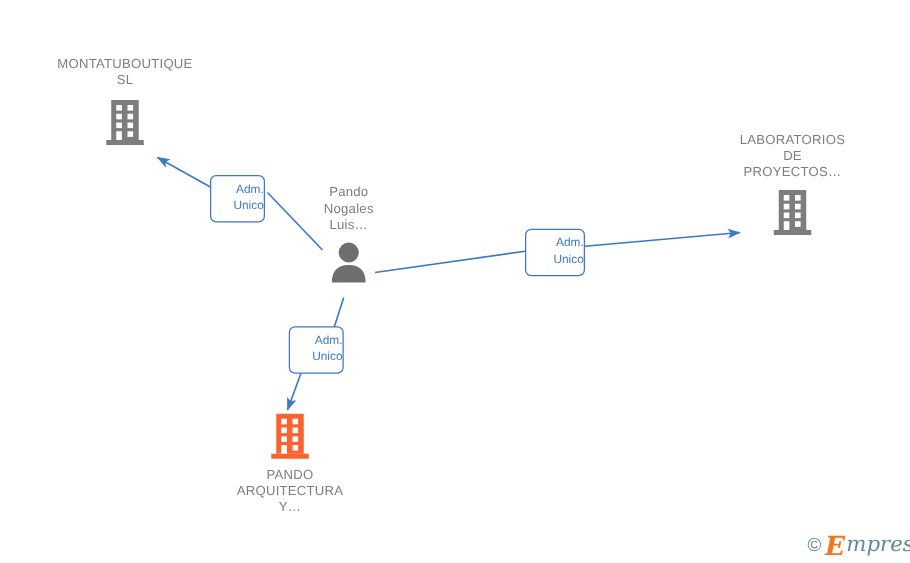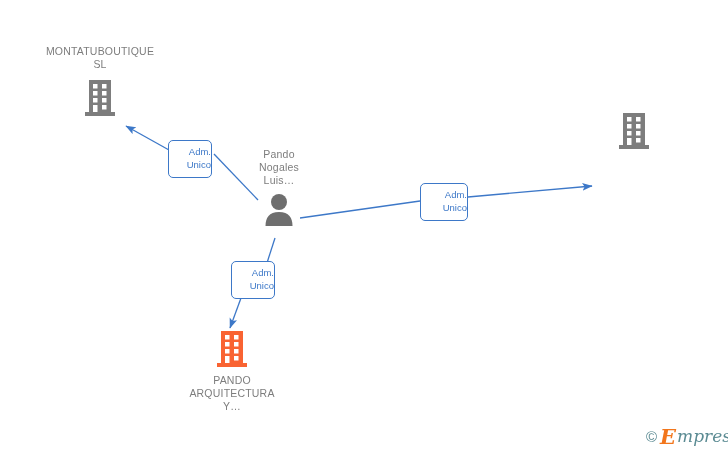--- a/index.html
+++ b/index.html
@@ -128,20 +128,23 @@
     <div class="node-label">Pando
 Nogales
 Luis…</div>
     <svg class="node-icon" width="32" height="34" viewBox="0 0 32 34" style="margin-top:6px;">
       <circle cx="16" cy="9" r="8" fill="#6e6e6e"></circle>
       <path d="M16 19 C6 19 2.5 25 2.5 33 L29.5 33 C29.5 25 26 19 16 19 Z" fill="#6e6e6e"></path>
     </svg>
   </div>
 
   <div class="node" style="left:570px; top:106px; width:128px;">
+    <div class="node-label company">LABORATORIOS
+DE
+PROYECTOS…</div>
     <svg class="node-icon" width="34" height="38" viewBox="0 0 34 38" style="margin-top:6px;">
       <rect x="6" y="1" width="22" height="32" fill="#7d7d7d"></rect>
       <rect x="2" y="33" width="30" height="4" fill="#7d7d7d"></rect>
       <rect x="10" y="5" width="4.5" height="4.5" fill="#ffffff"></rect>
       <rect x="19" y="5" width="4.5" height="4.5" fill="#ffffff"></rect>
       <rect x="10" y="12" width="4.5" height="4.5" fill="#ffffff"></rect>
       <rect x="19" y="12" width="4.5" height="4.5" fill="#ffffff"></rect>
       <rect x="10" y="19" width="4.5" height="4.5" fill="#ffffff"></rect>
       <rect x="19" y="19" width="4.5" height="4.5" fill="#ffffff"></rect>
       <rect x="10" y="26" width="4.5" height="7" fill="#ffffff"></rect>

